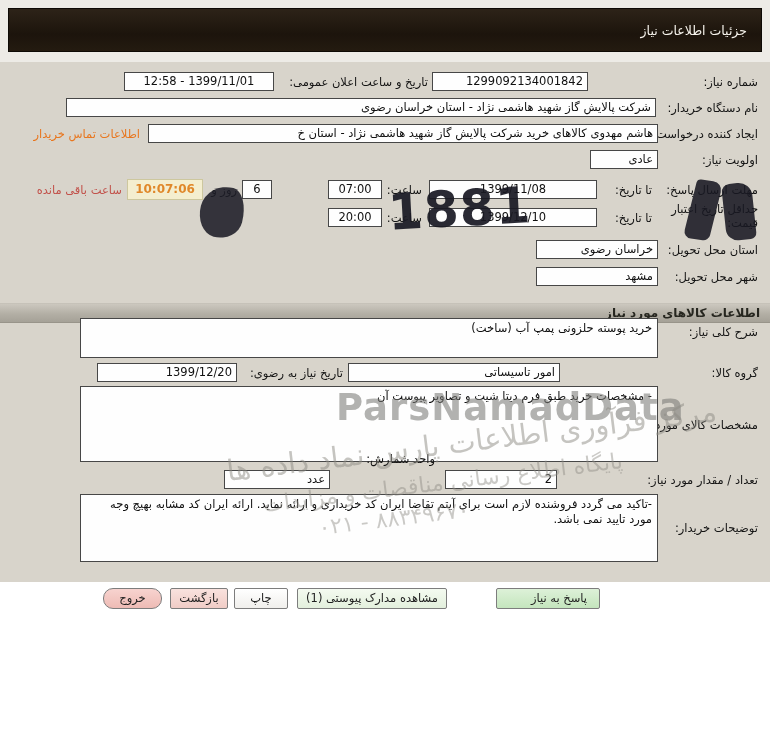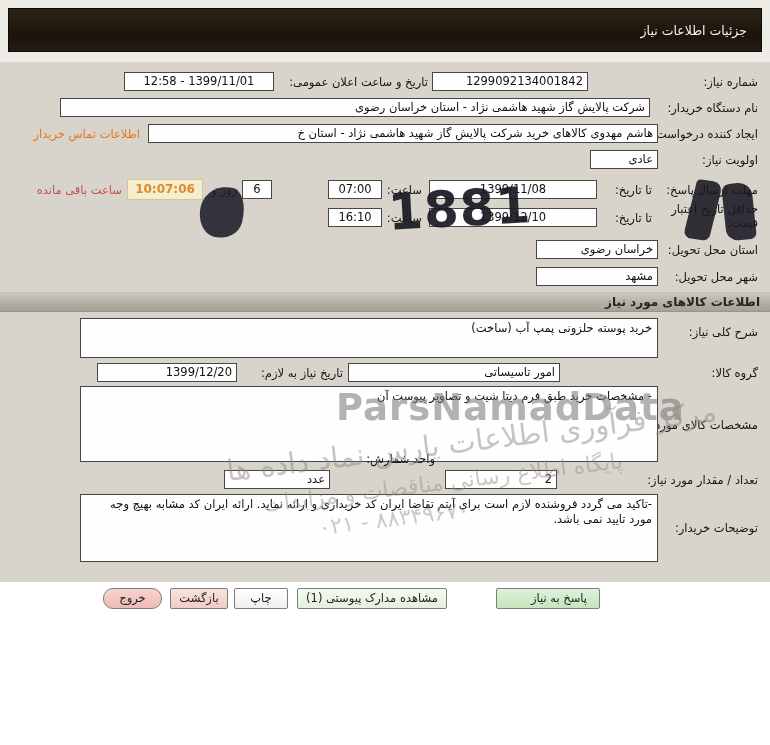--- a/index.html
+++ b/index.html
@@ -14,21 +14,21 @@
   .top-bg { position: absolute; top: 0; right: 0; width: 770px; height: 62px; background: #edebe6; }
   .title-bar {
     position: absolute; top: 8px; right: 8px; width: 754px; height: 44px;
     background: linear-gradient(180deg, #2d2318 0%, #1c140c 60%, #241b10 100%);
     border: 1px solid #0e0a05;
     color: #f6f3ec; font-size: 12.5px;
     display: flex; align-items: center; padding-right: 14px;
   }
   .panel { position: absolute; top: 62px; right: 0; width: 770px; height: 520px; background: #d8d4cb; }
   .section-bar {
-    position: absolute; top: 292px; right: 0; width: 770px; height: 20px;
+    position: absolute; top: 303px; right: 0; width: 770px; height: 20px;
     background: linear-gradient(180deg, #ccc8bf 0%, #b3afa5 55%, #a5a197 100%);
     border-top: 1px solid #c6c2b9; border-bottom: 1px solid #98948a;
     font-size: 12px; font-weight: bold; color: #26261f;
     display: flex; align-items: center; padding-right: 10px;
   }
   .lbl { position: absolute; font-size: 11.5px; line-height: 15px; color: #141414; white-space: nowrap; z-index: 2; }
   .field {
     position: absolute; z-index: 2;
     background: #fefefe; border: 1px solid #474747;
     height: 19px; font-size: 11.5px; line-height: 16px;
@@ -74,21 +74,21 @@
 <div class="title-bar">
   <span>جزئیات اطلاعات نیاز</span>
 </div>
 
 <span class="lbl" style="top:75px; right:12px;">شماره نیاز:</span>
 <div class="field" style="top:72px; right:182px; width:156px;">1299092134001842</div>
 <span class="lbl" style="top:75px; right:342px;">تاریخ و ساعت اعلان عمومی:</span>
 <div class="field center" style="top:72px; right:496px; width:150px;">1399/11/01 - 12:58</div>
 
 <span class="lbl" style="top:101px; right:12px;">نام دستگاه خریدار:</span>
-<div class="field" style="top:98px; right:120px; width:590px;">شرکت پالایش گاز شهید هاشمی نژاد - استان خراسان رضوی</div>
+<div class="field" style="top:98px; right:114px; width:590px;">شرکت پالایش گاز شهید هاشمی نژاد - استان خراسان رضوی</div>
 
 <span class="lbl" style="top:127px; right:12px;">ایجاد کننده درخواست:</span>
 <div class="field" style="top:124px; right:112px; width:510px;">هاشم مهدوی کالاهای خرید شرکت پالایش گاز شهید هاشمی نژاد - استان خ</div>
 <span class="link" style="top:127px; right:630px;">اطلاعات تماس خریدار</span>
 
 <span class="lbl" style="top:153px; right:12px;">اولویت نیاز:</span>
 <div class="field" style="top:150px; right:112px; width:68px;">عادی</div>
 
 <span class="lbl" style="top:183px; right:12px;">مهلت ارسال پاسخ:</span>
 <span class="lbl" style="top:183px; right:118px;">تا تاریخ:</span>
@@ -97,38 +97,38 @@
 <div class="field center" style="top:180px; right:388px; width:54px;">07:00</div>
 <div class="field center" style="top:180px; right:498px; width:30px;">6</div>
 <span class="lbl" style="top:183px; right:533px;">روز و</span>
 <div class="timer" style="top:179px; right:567px; width:76px;">10:07:06</div>
 <span class="lbl remaining" style="top:183px; right:648px;">ساعت باقی مانده</span>
 
 <span class="lbl" style="top:202px; right:12px; width:108px; white-space:normal; text-align:right; line-height:14px;">حداقل تاریخ اعتبار قیمت:</span>
 <span class="lbl" style="top:211px; right:118px;">تا تاریخ:</span>
 <div class="field center" style="top:208px; right:173px; width:168px;">1399/12/10</div>
 <span class="lbl" style="top:211px; right:348px;">ساعت:</span>
-<div class="field center" style="top:208px; right:388px; width:54px;">16:10</div>
+<div class="field center" style="top:208px; right:388px; width:54px;">20:00</div>
 
 <span class="lbl" style="top:243px; right:12px;">استان محل تحویل:</span>
 <div class="field" style="top:240px; right:112px; width:122px;">خراسان رضوی</div>
 
 <span class="lbl" style="top:270px; right:12px;">شهر محل تحویل:</span>
 <div class="field" style="top:267px; right:112px; width:122px;">مشهد</div>
 
 <div class="section-bar">
   <span>اطلاعات کالاهای مورد نیاز</span>
 </div>
 
 <span class="lbl" style="top:325px; right:12px;">شرح کلی نیاز:</span>
 <div class="field area" style="top:318px; right:112px; width:578px; height:40px;">خرید پوسته حلزونی پمپ آب (ساخت)</div>
 
 <span class="lbl" style="top:366px; right:12px;">گروه کالا:</span>
 <div class="field" style="top:363px; right:210px; width:212px;">امور تاسیساتی</div>
-<span class="lbl" style="top:366px; right:427px;">تاریخ نیاز به لازم:</span>
+<span class="lbl" style="top:366px; right:427px;">تاریخ نیاز به رضوی:</span>
 <div class="field" style="top:363px; right:533px; width:140px;">1399/12/20</div>
 
 <span class="lbl" style="top:418px; right:12px;">مشخصات کالای مورد نیاز:</span>
 <div class="field area" style="top:386px; right:112px; width:578px; height:76px;">- مشخصات خرید طبق فرم دیتا شیت و تصاویر پیوست آن</div>
 
 <span class="lbl" style="top:473px; right:12px;">تعداد / مقدار مورد نیاز:</span>
 <div class="field" style="top:470px; right:213px; width:112px;">2</div>
 <span class="lbl" style="top:452px; right:335px;margin-left:40px;">واحد شمارش:</span>
 <div class="field" style="top:470px; right:440px; width:106px;">عدد</div>
 

